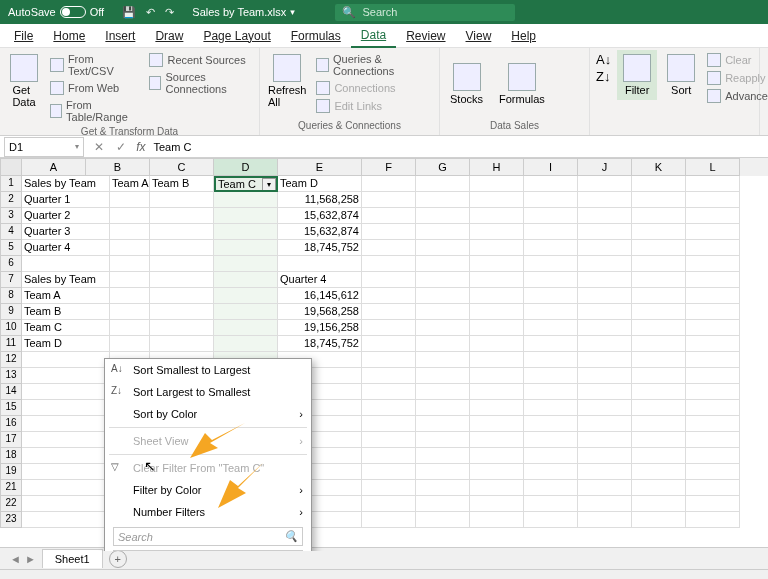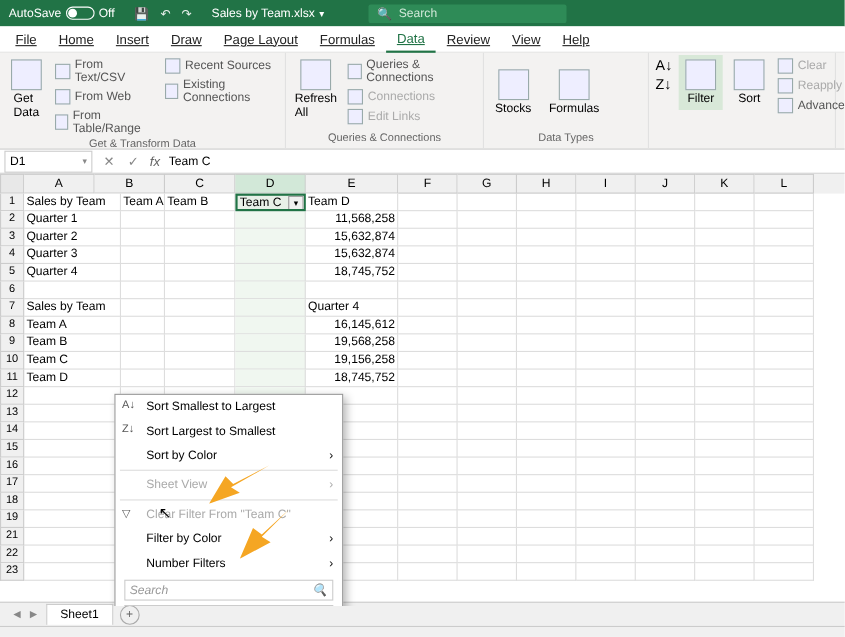--- a/index.html
+++ b/index.html
@@ -119,21 +119,21 @@
             <span>From Table/Range</span>
           </div>
       </div>
       <div class="rlist">
         <div class="item">
             <span class="sm"></span>
             <span>Recent Sources</span>
           </div>
         <div class="item">
             <span class="sm"></span>
-            <span>Existing Connections</span>
+            <span>Sources Connections</span>
           </div>
       </div>
     </div>
     <div class="label">Get &amp; Transform Data</div>
   </div>
   <div class="rgroup" style="width:180px;">
     <div class="body">
       <div class="rbtn-lg">
           <div class="ico"></div>
           <span style="white-space:pre;">Refresh
@@ -160,21 +160,21 @@
     <div class="body" style="align-items:center;">
       <div class="rbtn-lg">
           <div class="ico"></div>
           <span>Stocks</span>
         </div>
       <div class="rbtn-lg">
           <div class="ico"></div>
           <span>Formulas</span>
         </div>
     </div>
-    <div class="label">Data Types</div>
+    <div class="label">Data Sales</div>
   </div>
   <div class="rgroup" style="width:170px;">
     <div class="body">
       <div style="display:flex;flex-direction:column;gap:2px;padding:2px;">
         <span style="font-size:13px;">A↓</span>
         <span style="font-size:13px;">Z↓</span>
       </div>
       <div class="rbtn-lg" style="background:#d8e8d8;">
           <div class="ico"></div>
           <span>Filter</span>

